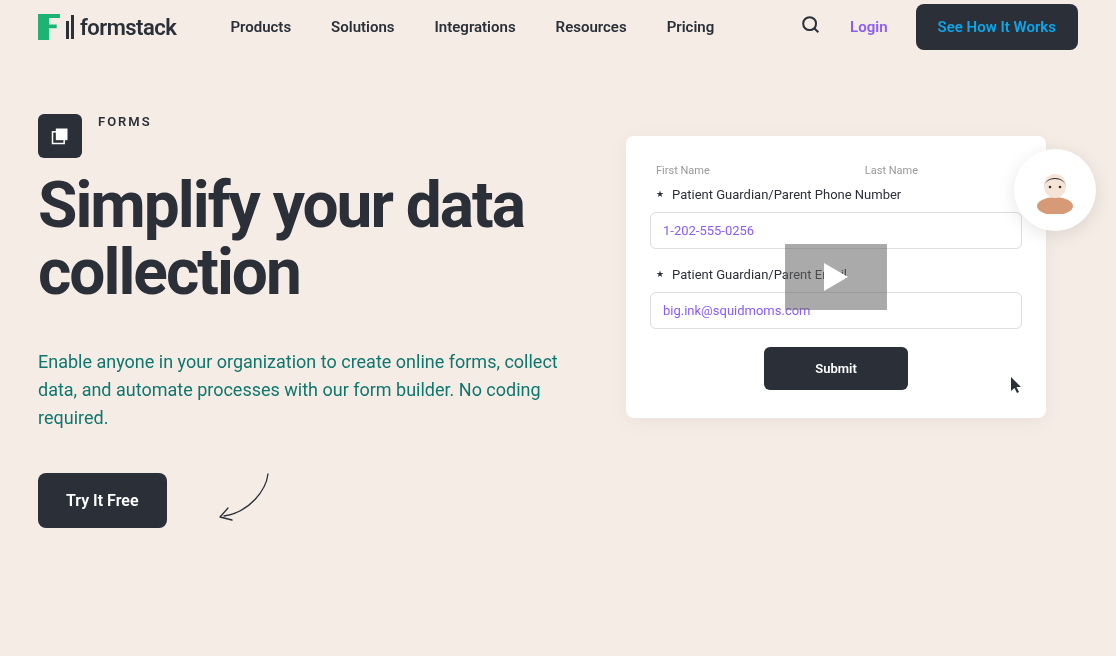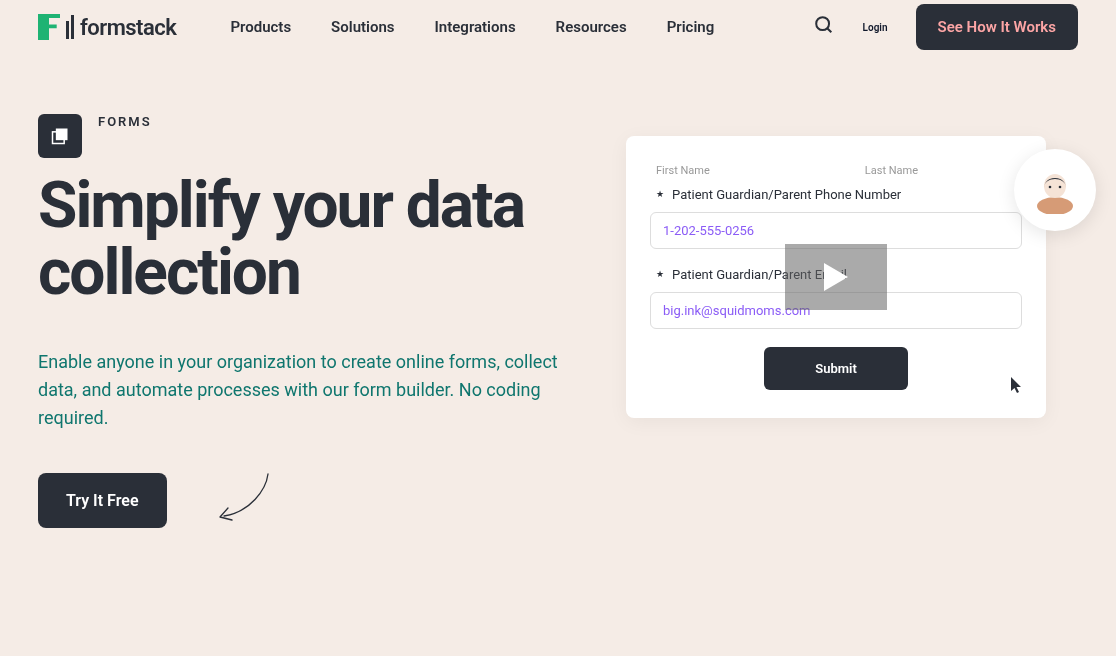--- a/index.html
+++ b/index.html
@@ -63,28 +63,28 @@
       margin-left: auto;
       display: flex;
       align-items: center;
       gap: 28px;
     }
     .search-icon {
       cursor: pointer;
       color: #2a2f38;
     }
     .login-link {
-      color: #0f172a;
-      font-weight: 600;
-      font-size: 10px;
+      color: #8b5cf6;
+      font-weight: 600;
+      font-size: 15px;
       cursor: pointer;
     }
     .cta-button {
       background: #2a2f38;
-      color: #fca5a5;
+      color: #0ea5e9;
       padding: 14px 22px;
       border-radius: 8px;
       font-weight: 600;
       font-size: 15px;
       cursor: pointer;
     }
     .main {
       display: flex;
       padding: 60px 38px 0;
       gap: 30px;

